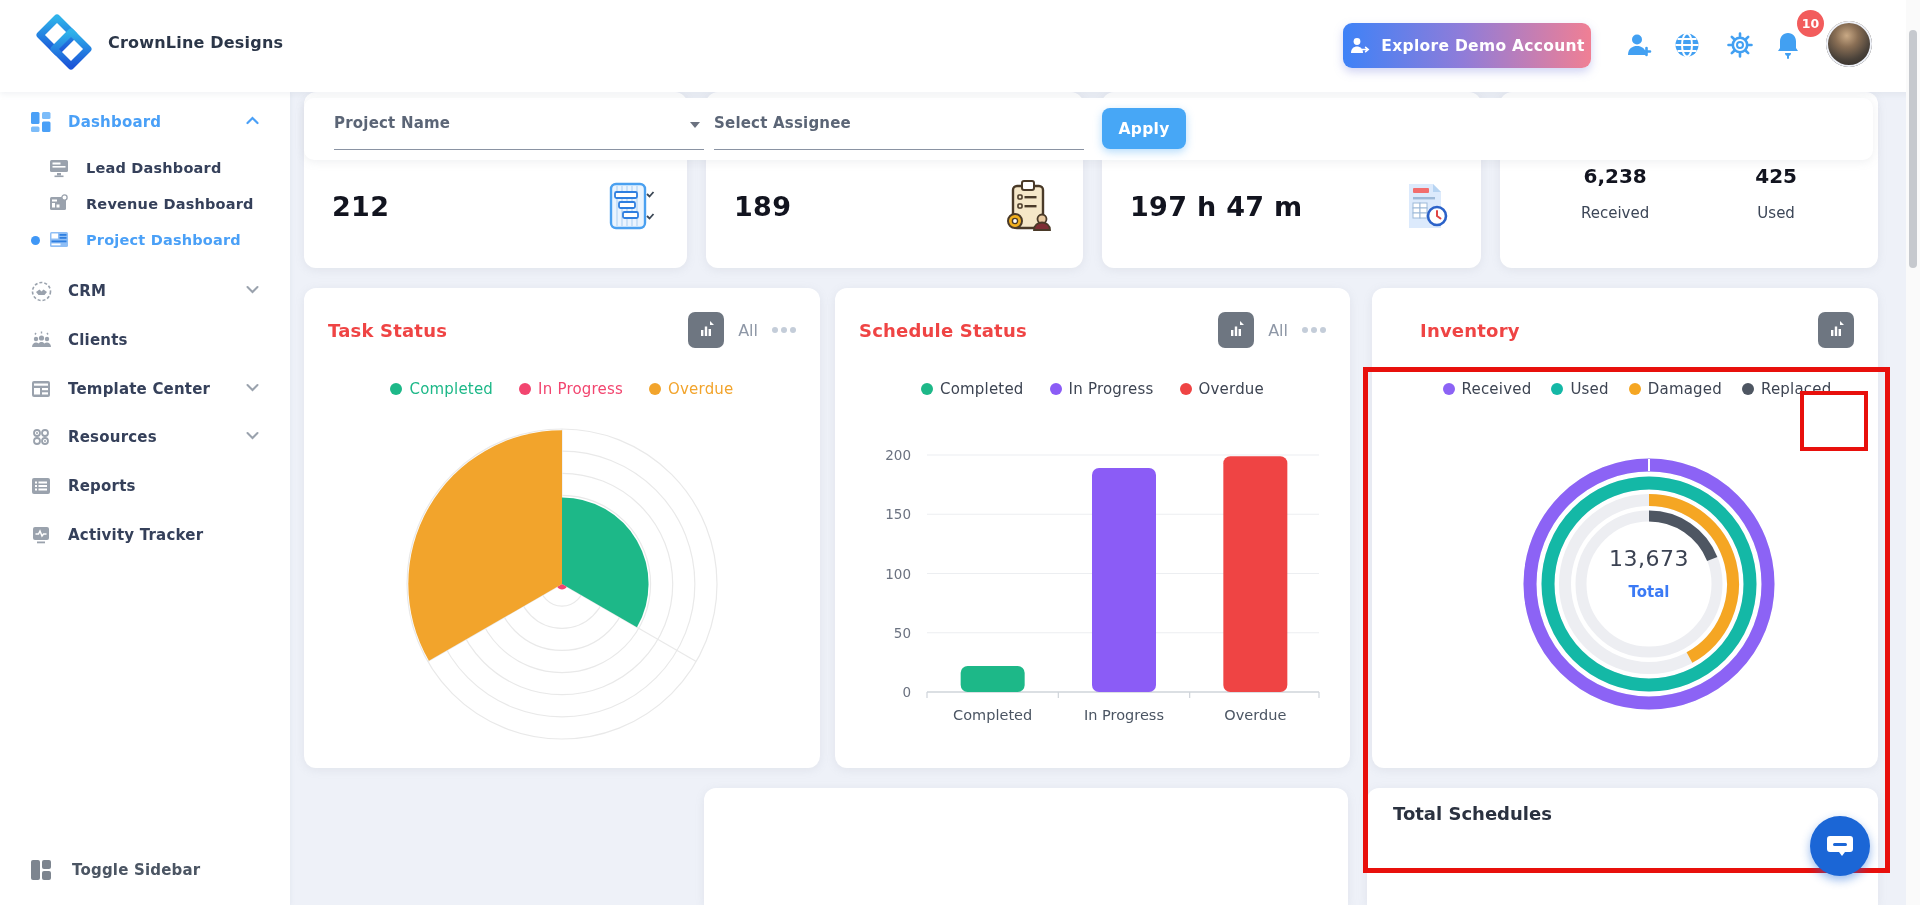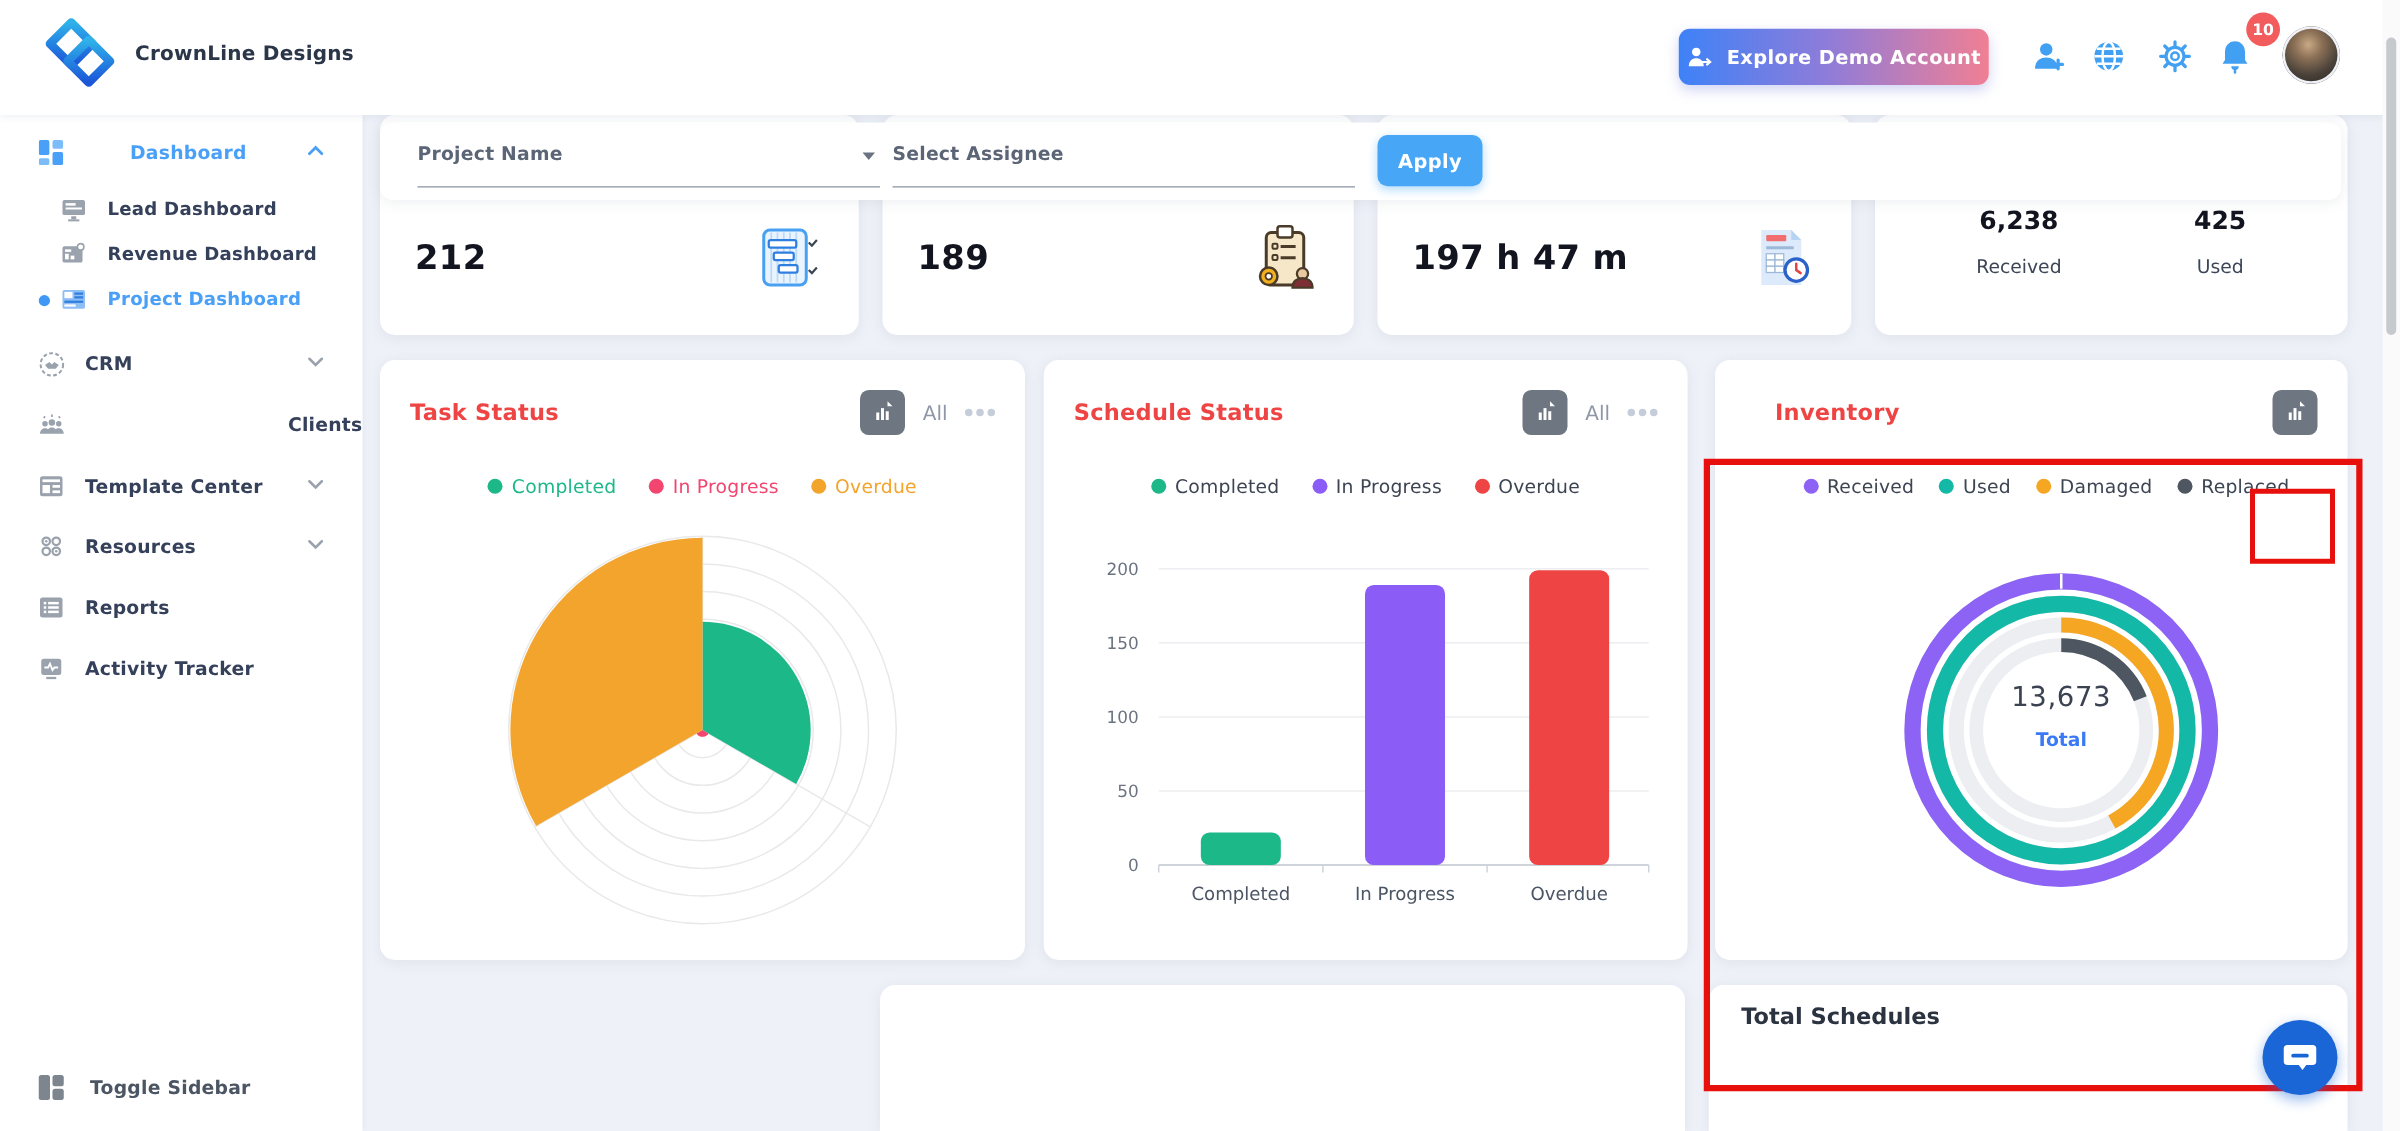--- a/index.html
+++ b/index.html
@@ -165,21 +165,21 @@
           <path d="M11 23 a3 3 0 0 0 6 0 Z" fill="#42a0f2"></path>
           <path d="M14 25 v3" stroke="#42a0f2" stroke-width="2" stroke-linecap="round"></path>
         </svg>
     </div>
     <div class="badge">10</div>
     <div class="avatar"></div>
   </div>
 
   <div class="sidebar">
 
-    <div class="nav-item" style="top:12px;gap:36px;">
+    <div class="nav-item" style="top:12px;">
       <span class="nav-icon" style="margin-left:30px;">
         <svg width="20" height="20" viewBox="0 0 20 20">
             <rect x="0" y="0" width="8.5" height="12" rx="1.5" fill="#4aa0f7"></rect>
             <rect x="11" y="0" width="8.5" height="7" rx="1.5" fill="#7cbcf9"></rect>
             <rect x="0" y="14.5" width="8.5" height="5.5" rx="1.5" fill="#7cbcf9"></rect>
             <rect x="11" y="9.5" width="8.5" height="10.5" rx="1.5" fill="#4aa0f7"></rect>
           </svg>
       </span>
       <span class="nav-label active">Dashboard</span>
       <span class="chev">
@@ -238,21 +238,21 @@
           </svg>
       </span>
       <span class="nav-label">CRM</span>
       <span class="chev">
         <svg width="13" height="9" viewBox="0 0 13 9">
             <path d="M1.5 2 L6.5 7 L11.5 2" stroke="#9aa2ad" stroke-width="2" fill="none" stroke-linecap="round"></path>
           </svg>
       </span>
     </div>
 
-    <div class="nav-item" style="top:230px;justify-content:space-between;">
+    <div class="nav-item" style="top:230px;">
       <span class="nav-icon" style="margin-left:30px;">
         <svg width="21" height="20" viewBox="0 0 21 20">
             <circle cx="5" cy="9" r="2.2" fill="#9aa2ad"></circle>
             <circle cx="10.5" cy="8" r="2.6" fill="#9aa2ad"></circle>
             <circle cx="16" cy="9" r="2.2" fill="#9aa2ad"></circle>
             <path d="M1 17 c0-3 2-4.5 4-4.5 s4 1.5 4 4.5 Z M6.5 17 c0-3.5 2-5 4-5 s4 1.5 4 5 Z M12 17 c0-3 2-4.5 4-4.5 s4 1.5 4 4.5 Z" fill="#9aa2ad"></path>
             <path d="M4 4.5 l1-1.5 M10.5 3.5 v-2 M17 4.5 l-1-1.5" stroke="#9aa2ad" stroke-width="1.4"></path>
           </svg>
       </span>
       <span class="nav-label">Clients</span>

